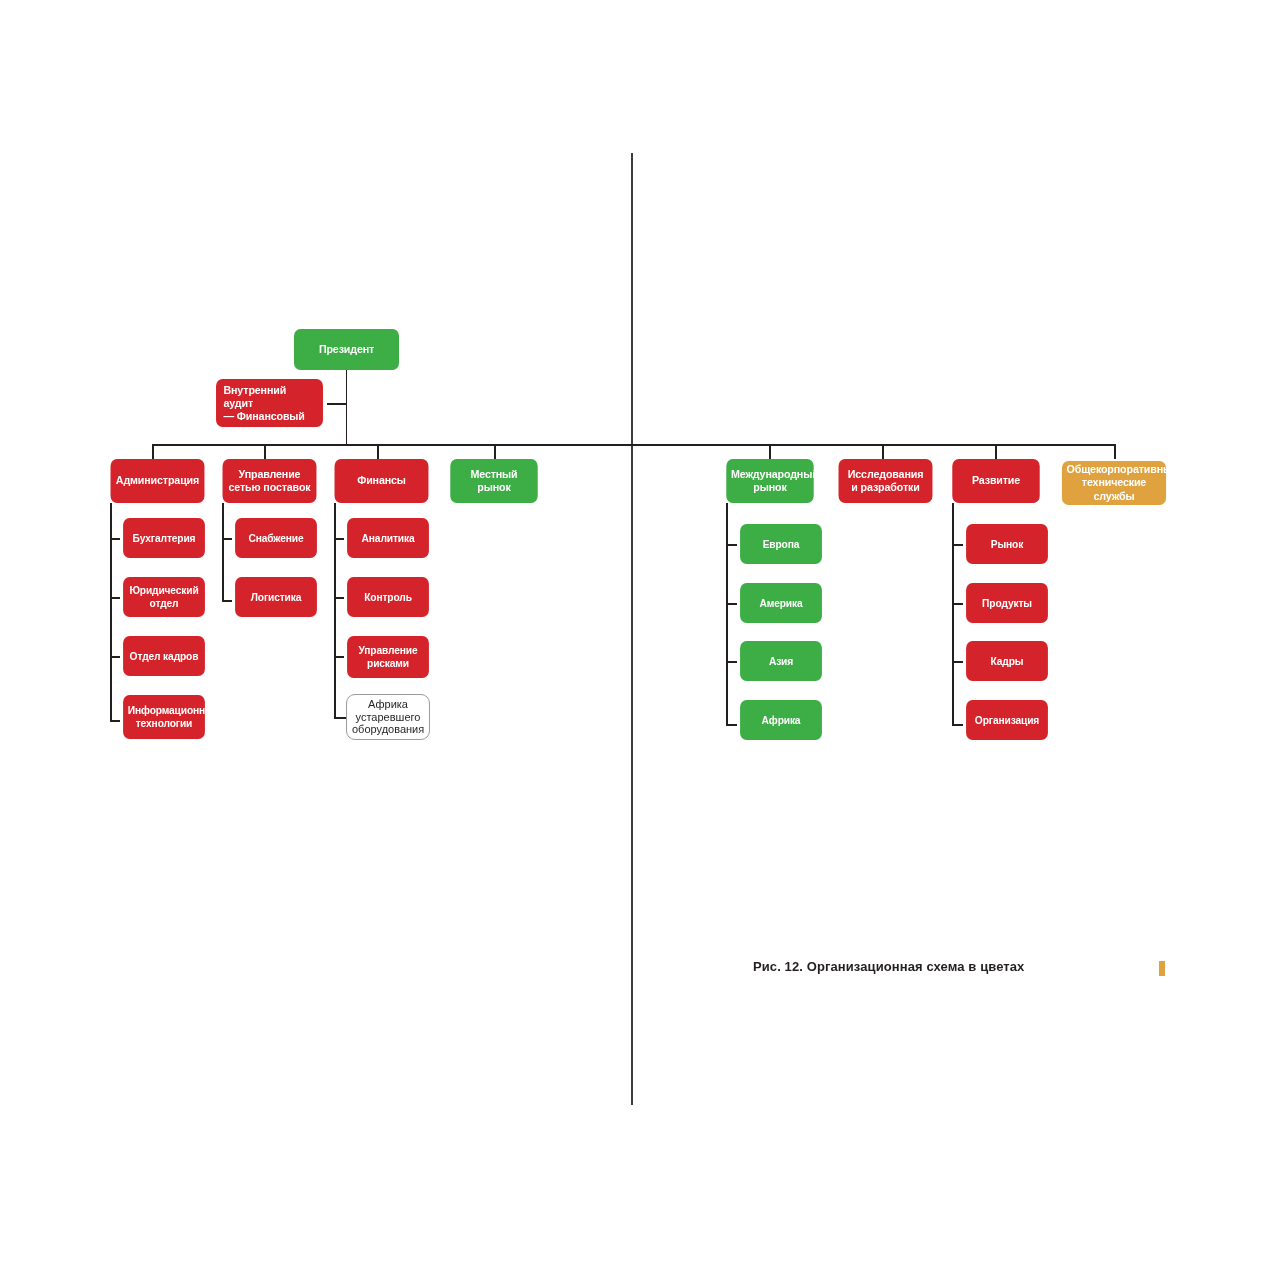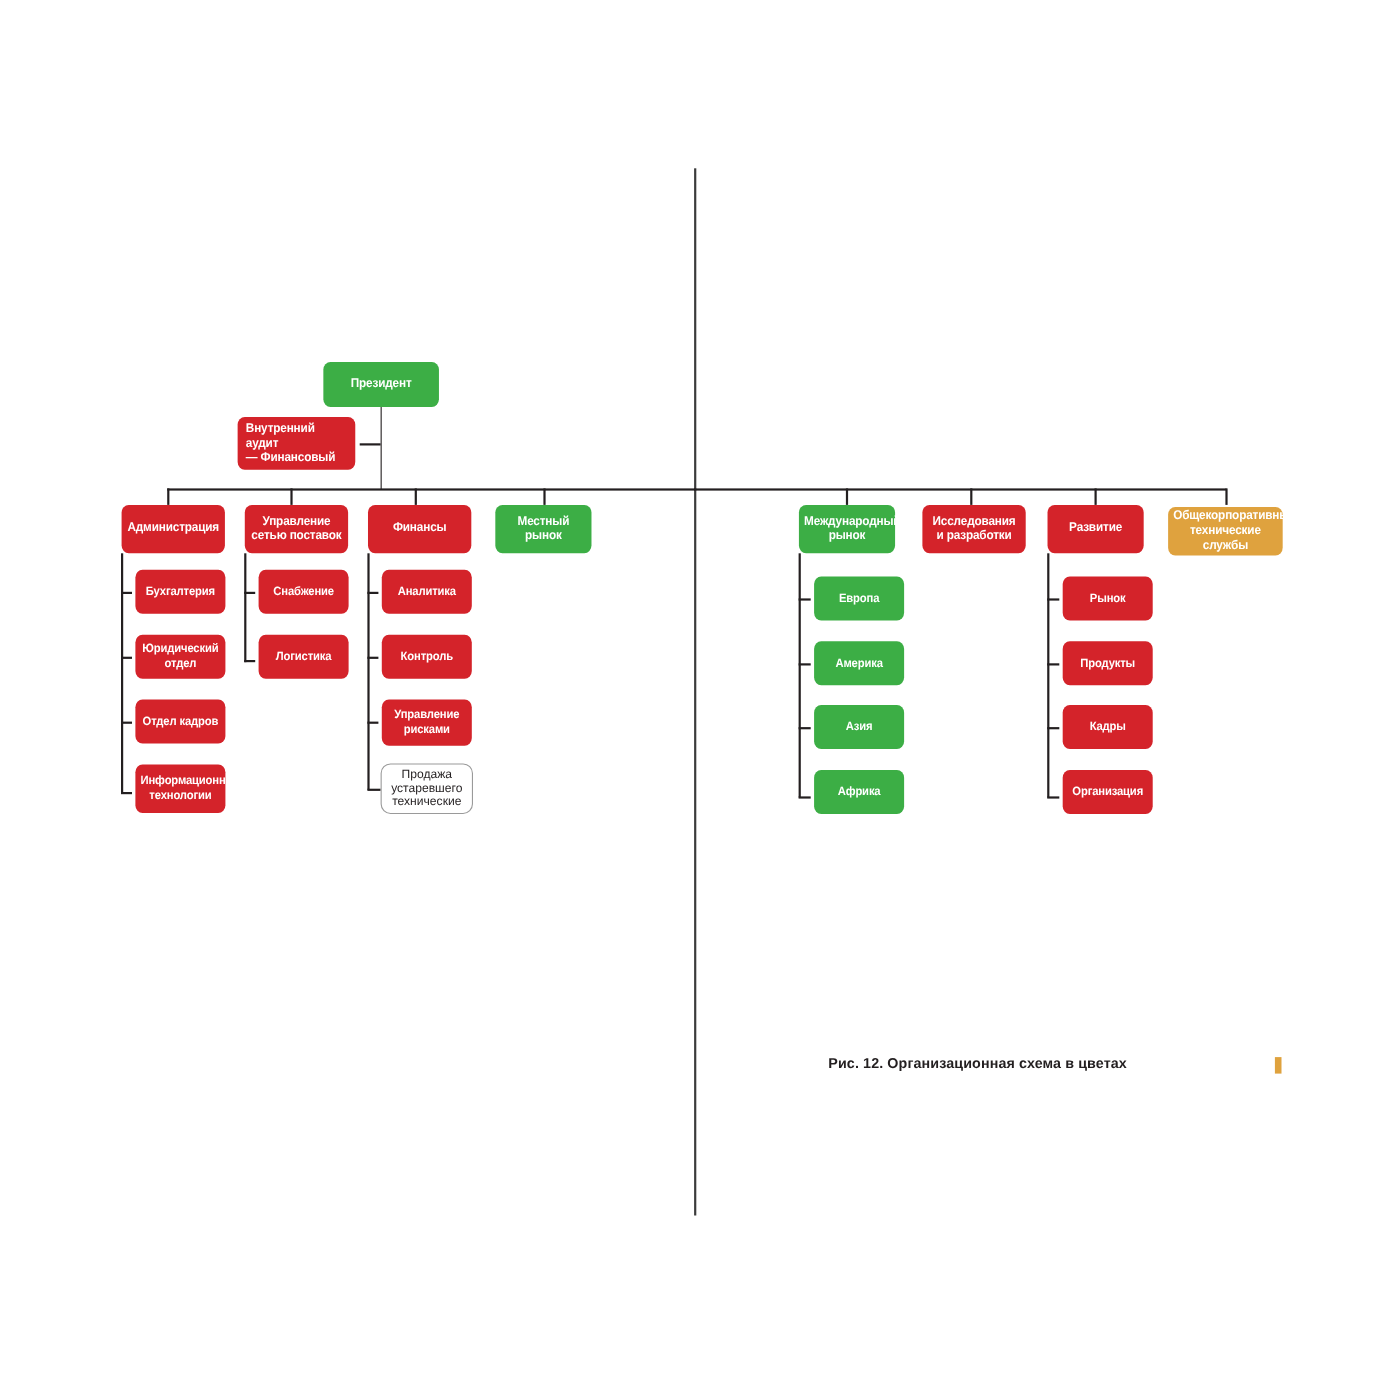--- a/index.html
+++ b/index.html
@@ -177,21 +177,21 @@
   <div class="node red sub" style="left:344px; top:518px; width:88px; height:40px;">
     <span>Аналитика</span>
   </div>
   <div class="node red sub" style="left:344px; top:577px; width:88px; height:40px;">
     <span>Контроль</span>
   </div>
   <div class="node red sub" style="left:344px; top:636px; width:88px; height:42px;">
     <span>Управление рисками</span>
   </div>
   <div class="node plain sub" style="left:346px; top:694px; width:84px; height:46px;">
-    <span>Продажа устаревшего технические</span>
+    <span>Африка устаревшего оборудования</span>
   </div>
 
   <div class="node green" style="left:447px; top:459px; width:94px; height:44px;">
     <span>Местный рынок</span>
   </div>
 
   <div class="node green" style="left:723px; top:459px; width:94px; height:44px;">
     <span>Международный рынок</span>
   </div>
   <div class="ln ln-v" style="left:726px; top:503px; height:222px;"></div>

